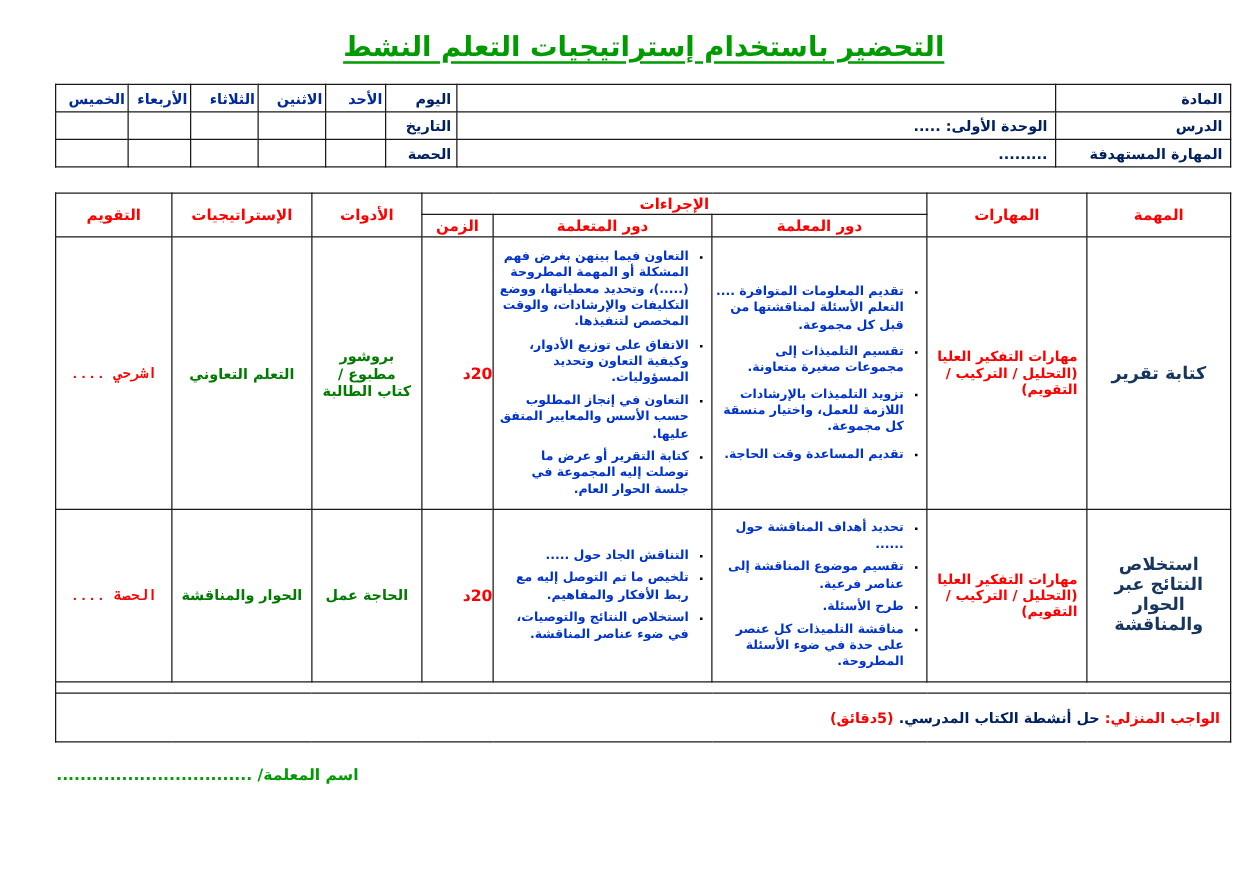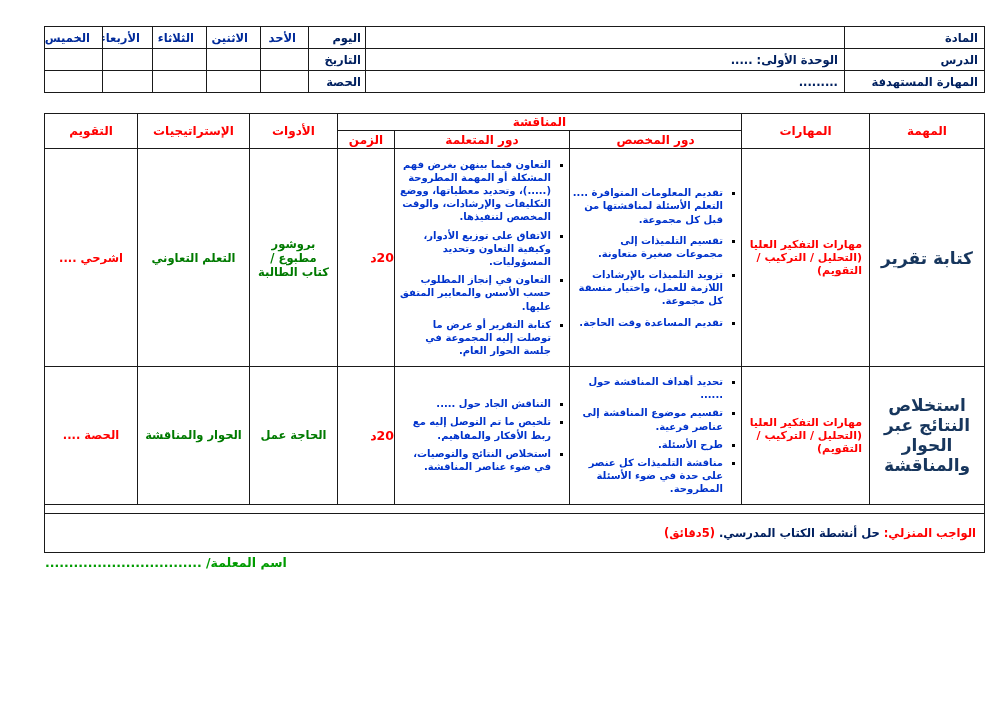--- a/index.html
+++ b/index.html
@@ -19,62 +19,63 @@
   }
 
   table { border-collapse: collapse; width: 940px; table-layout: fixed; }
   td, th { border: 1px solid #1a1a1a; font-weight: bold; overflow: hidden; }
 
   
   .info-table td { height: 22px; font-size: 11.5px; color: #002060; padding: 1px 6px; }
   .info-table .lbl { text-align: right; }
   .info-table .mini { text-align: right; padding: 1px 4px; }
   .info-table .val { text-align: right; }
-  .info-table .day { padding: 1px 12px; color: #002a9a; }
+  .info-table .day { padding: 1px 2px; color: #002a9a; }
 
   
   .main-table { margin-top: 20px; }
   .main-table th { color: #ff0000; font-size: 12px; text-align: center; padding: 1px 2px; }
   .main-table thead tr.h1 th { height: 17px; }
   .main-table thead tr.h2 th { height: 18px; }
   .main-table .row-1 > td { height: 218px; }
   .main-table .row-2 > td { height: 128px; }
   .main-table td { vertical-align: middle; }
 
-  td.task  { color: #17365d; font-size: 17px; text-align: center; padding: 2px 5px; }
+  td.task  { color: #17365d; font-size: 14px; text-align: center; padding: 2px 5px; }
   td.skills{ color: #ff0000; font-size: 11px;   text-align: right; padding: 2px 7px; }
   td.role  { padding: 3px 5px 3px 2px; }
   td.role ul {
     list-style: square; padding-right: 13px;
     color: #0033cc; font-size: 10px; line-height: 1.32; text-align: right;
   }
   td.role li { margin: 5px 0; }
   .row-1 td.teacher li { margin: 8px 0; }
   td.role li::marker { color: #000; font-size: 9px; }
   td.time  { color: #ff0000; font-size: 12.5px; text-align: right; }
   td.tools, td.strategy { color: #007a00; font-size: 11.5px; text-align: center; padding: 2px 7px; }
-  td.eval  { color: #ff0000; font-size: 11.5px; text-align: center; }
+  td.eval  { color: #ff0000; font-size: 11.5px; text-align: center; font-family: Liberation Mono, monospace; }
 
   .spacer-row td { height: 9px; }
   .homework-row td { height: 23px; text-align: right; padding: 12px 8px; font-size: 11.5px; }
   .hw-label, .hw-duration { color: #ff0000; }
   .hw-text { color: #002060; }
 
   .footer {
-    margin-top: 2px; text-align: left;
+    margin-top: 18px; text-align: left;
     color: #009b00; font-size: 12.5px; font-weight: bold;
     white-space: nowrap;
   }
 </style>
 </head>
 <body>
 
 <div class="page">
   <div class="sheet">
 
+    <h1 class="title">التحضير باستخدام إستراتيجيات التعلم النشط</h1>
 
     <table class="info-table">
       <colgroup>
         <col style="width:140px">
           <col style="width:479px">
           <col style="width:57px">
         <col style="width:48px">
           <col style="width:54px">
           <col style="width:54px">
         <col style="width:50px">
@@ -122,27 +123,27 @@
         <col style="width:175px">
           <col style="width:57px">
           <col style="width:88px">
         <col style="width:112px">
           <col style="width:93px">
       </colgroup>
       <thead>
         <tr class="h1">
           <th rowspan="2">المهمة</th>
           <th rowspan="2">المهارات</th>
-          <th colspan="3">المناقشة</th>
+          <th colspan="3">الإجراءات</th>
           <th rowspan="2">الأدوات</th>
           <th rowspan="2">الإستراتيجيات</th>
           <th rowspan="2">التقويم</th>
         </tr>
         <tr class="h2">
-          <th>دور المخصص</th>
+          <th>دور المعلمة</th>
           <th>دور المتعلمة</th>
           <th>الزمن</th>
         </tr>
       </thead>
       <tbody>
         <tr class="body-row row-1">
           <td class="task">كتابة تقرير</td>
           <td class="skills">مهارات التفكير العليا (التحليل / التركيب / التقويم)</td>
           <td class="role teacher">
             <ul>

